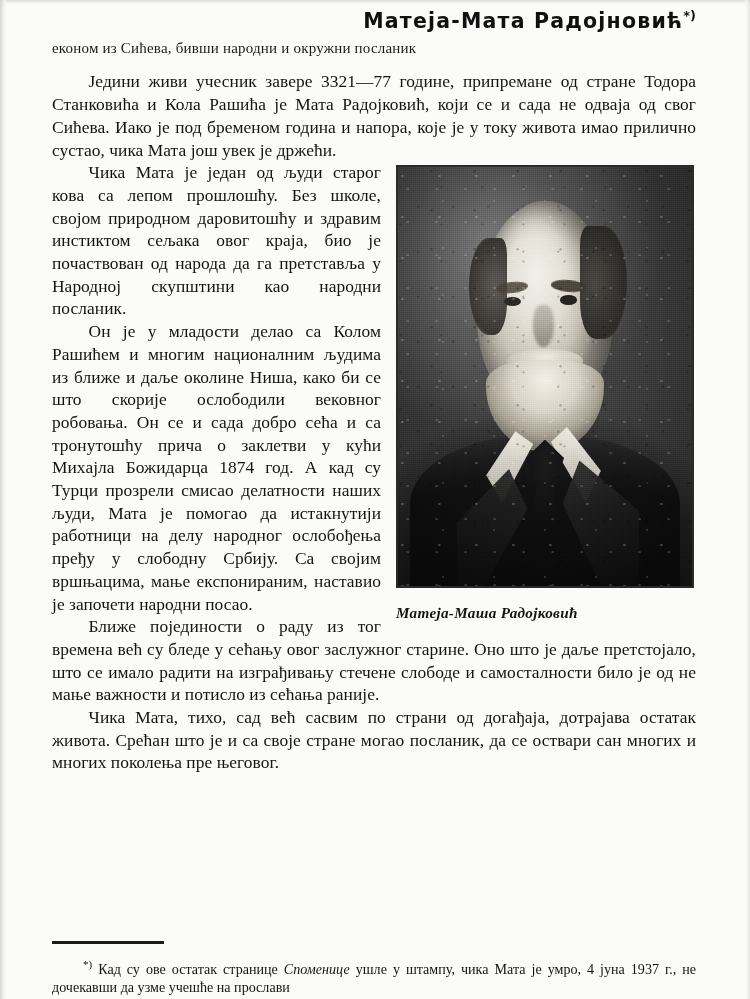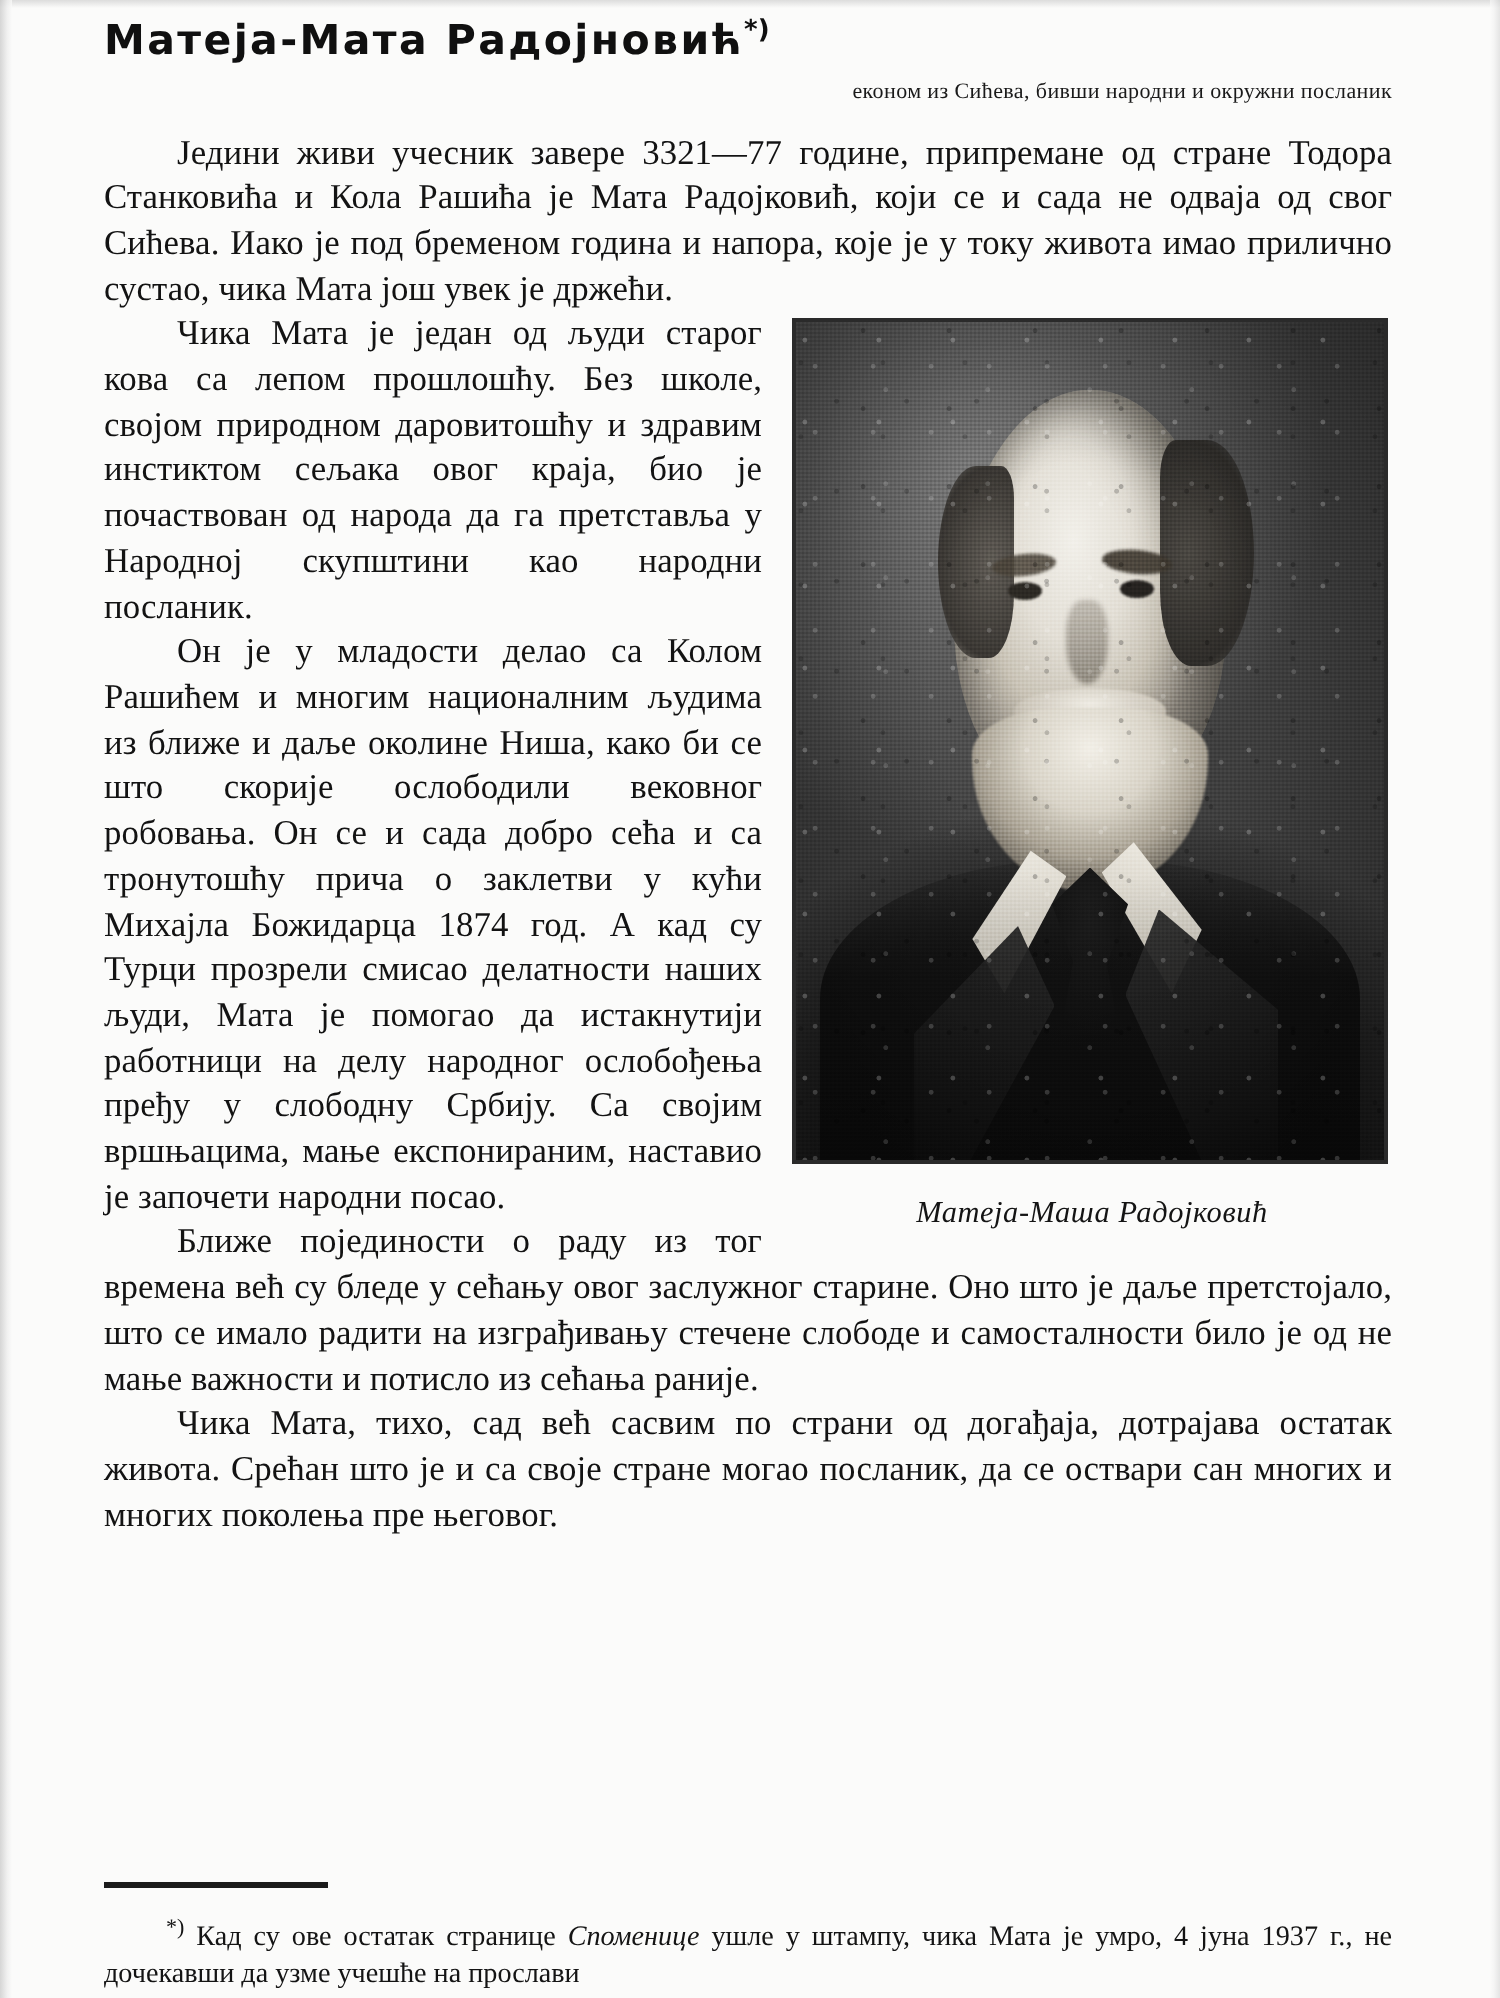--- a/index.html
+++ b/index.html
@@ -32,40 +32,40 @@
     opacity:.7;
   }
 
   .content{
     position:absolute;
     left:52px;top:0;width:644px;height:999px;
   }
 
   
   .title{
-    text-align:left;
+    text-align:right;
     font-family:"DejaVu Sans", sans-serif;
     font-weight:700;
     font-size:20.5px;
     letter-spacing:1.2px;
     margin:9px 0 0 0;
     padding:0;
     color:#101010;
     line-height:1.15;
   }
   .title .fn{
     font-size:13px;
     vertical-align:super;
     letter-spacing:0;
     font-weight:700;
   }
   .subtitle{
-    text-align:right;
+    text-align:left;
     font-family:"Liberation Serif", serif;
-    font-size:11px;
+    font-size:15px;
     margin:7px 0 0 0;
     color:#1a1a1a;
     letter-spacing:.2px;
   }
 
   
   .body-text{
     margin-top:13px;
     font-size:17.4px;
     line-height:22.7px;
@@ -223,25 +223,25 @@
       radial-gradient(circle at 78% 11%, rgba(0,0,0,.3) 0 1px, transparent 1.4px),
       radial-gradient(circle at 33% 67%, rgba(255,255,255,.22) 0 1px, transparent 1.4px),
       radial-gradient(circle at 88% 72%, rgba(255,255,255,.18) 0 1px, transparent 1.4px),
       radial-gradient(circle at 58% 88%, rgba(0,0,0,.25) 0 1px, transparent 1.4px),
       radial-gradient(circle at 6% 55%, rgba(0,0,0,.22) 0 1px, transparent 1.4px);
     background-size:37px 41px, 43px 39px, 29px 33px, 51px 47px, 35px 45px, 41px 37px;
     opacity:.8;
   }
   .caption{
     margin-top:14px;
-    text-align:center;
     font-style:italic;
     font-size:15.2px;
     letter-spacing:.3px;
     color:#141414;
+    font-weight:bold;
   }
 
   
   .footnote-wrap{
     position:absolute;
     left:52px;top:941px;width:644px;
   }
   .fn-rule{
     width:112px;height:3px;background:#1b1b1b;margin:0 0 11px 0;
   }

